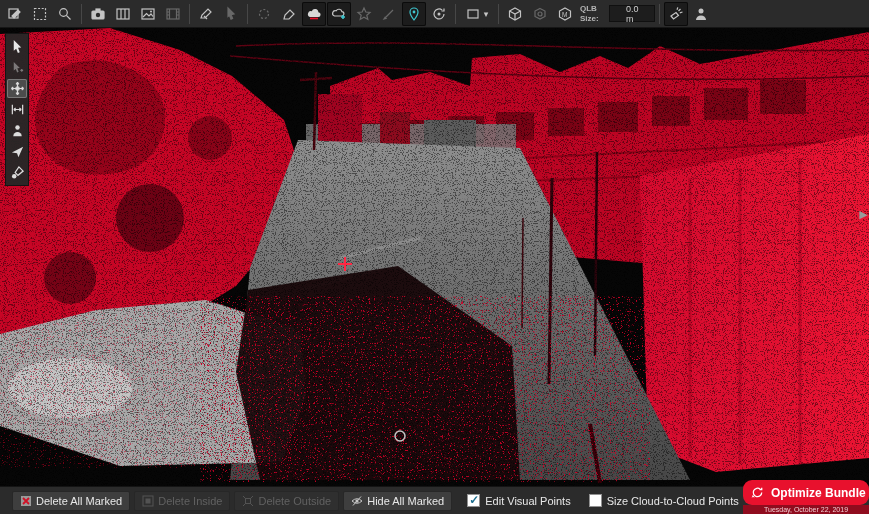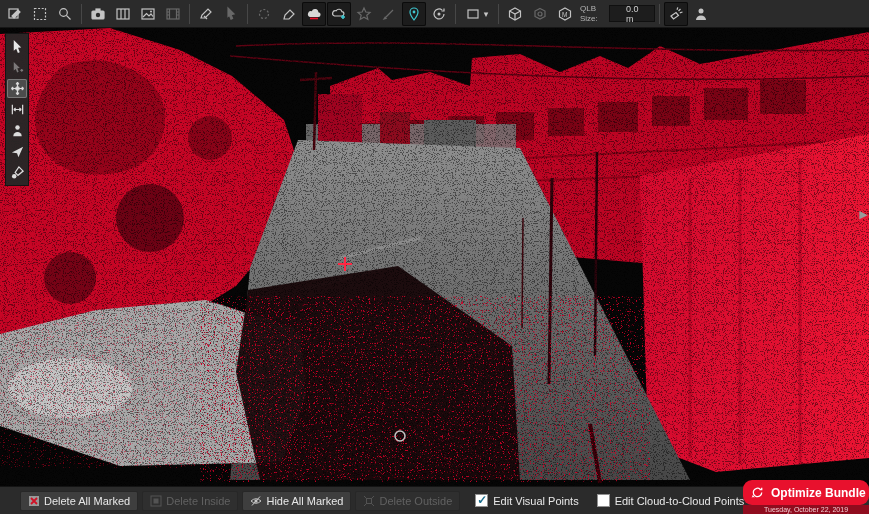--- a/index.html
+++ b/index.html
@@ -9,41 +9,41 @@
 
   
   .topbar { position:absolute; top:0; left:0; right:0; height:28px; background:#2b2b2b;
     border-bottom:1px solid #161616; display:flex; align-items:center; padding:0 3px; gap:1px; z-index:6; }
   .tb-btn { width:24px; height:24px; display:flex; align-items:center; justify-content:center; border-radius:2px; flex:0 0 auto; }
   .tb-btn svg { width:16px; height:16px; stroke:#c4c4c4; fill:none; stroke-width:1.2; }
   .tb-btn.active { background:#1c1c1c; box-shadow:inset 0 0 0 1px #0b0b0b; }
   .tb-btn.dim svg { opacity:.4; }
   .tb-wide { width:34px; color:#c4c4c4; font-size:9px; gap:2px; }
   .sep { width:1px; height:20px; background:#474747; margin:0 3px; flex:0 0 auto; }
-  .qlb { width:26px; font-size:8px; line-height:1.15; color:#b5b5b5; margin:4px 2px; }
+  .qlb { width:26px; font-size:8px; line-height:1.15; color:#b5b5b5; margin:4px 2px;font-weight:bold; }
   .qlb-value { width:46px; height:17px; background:#1d1d1d; border:1px solid #101010; color:#cfcfcf;
     font-size:9px; display:flex; align-items:center; padding:0 16px; }
 
   
   .lefttools { position:absolute; left:5px; top:33px; width:24px; background:rgba(38,38,38,.96);
     border:1px solid #141414; display:flex; flex-direction:column; align-items:center; padding:3px 0; gap:2px; z-index:5; }
   .lt-btn { width:20px; height:19px; display:flex; align-items:center; justify-content:center; border-radius:2px; }
   .lt-btn svg { width:15px; height:15px; stroke:#dcdcdc; fill:none; stroke-width:1.3; }
   .lt-btn.active { background:#4c4c4c; box-shadow:inset 0 0 0 1px #787878; }
   .lt-btn.dim svg { opacity:.55; }
 
   
   .viewport { position:absolute; top:28px; left:0; width:869px; height:458px; background:#000; }
   .viewport svg { display:block; }
   .expander { position:absolute; right:1px; top:208px; z-index:5; color:#9a9a9a; font-size:11px;
     width:9px; text-align:center; cursor:pointer; }
 
   
   .bottombar { position:absolute; bottom:0; left:0; right:0; height:28px; background:#2b2b2b;
-    border-top:1px solid #141414; display:flex; align-items:center; padding:0 20px; gap:4px; z-index:6; }
+    border-top:1px solid #141414; display:flex; align-items:center; padding:0 12px; gap:4px; z-index:6; }
   .bb-btn { height:20px; display:flex; align-items:center; gap:4px; padding:0 7px; background:#3e3e3e;
     border:1px solid #272727; color:#e8e8e8; font-size:11px; border-radius:2px; white-space:nowrap; }
   .bb-btn svg { width:12px; height:12px; }
   .bb-btn.disabled { background:#2f2f2f; color:#616161; }
   .bb-btn.disabled svg { opacity:.4; }
   .bb-spacer { flex:1; }
   .chk { display:flex; align-items:center; gap:5px; color:#e8e8e8; font-size:11px; margin:10px 7px; white-space:nowrap; }
   .box { width:13px; height:13px; background:#fff; border:1px solid #919191; position:relative; flex:0 0 auto; }
   .box.checked::after { content:"✓"; position:absolute; left:1px; top:-2px; font-size:12px; font-weight:bold; color:#1c6e8e; }
   .cancel { display:flex; align-items:center; gap:4px; color:#8f8f8f; font-size:11px; margin:0 6px 0 2px;
@@ -331,43 +331,43 @@
         </svg>
       <span>Delete All Marked</span>
     </div>
     <div class="bb-btn disabled">
       <svg viewBox="0 0 12 12">
           <rect x="1" y="1" width="10" height="10" fill="none" stroke="#8a8a8a"></rect>
           <rect x="3.5" y="3.5" width="5" height="5" fill="#8a8a8a"></rect>
         </svg>
       <span>Delete Inside</span>
     </div>
+    <div class="bb-btn disabled">
+      <svg viewBox="0 0 12 12">
+          <rect x="3.5" y="3.5" width="5" height="5" fill="none" stroke="#8a8a8a"></rect>
+          <path d="M1,1 L3,3 M11,1 L9,3 M1,11 L3,9 M11,11 L9,9" stroke="#8a8a8a" fill="none"></path>
+        </svg>
+      <span>Delete Outside</span>
+    </div>
     <div class="bb-btn">
       <svg viewBox="0 0 12 12">
           <path d="M1,6 Q6,1.5 11,6 Q6,10.5 1,6 Z" fill="none" stroke="#c9c9c9"></path>
           <circle cx="6" cy="6" r="1.6" fill="#c9c9c9"></circle>
           <path d="M2,10.5 L10,1.5" stroke="#c9c9c9" fill="none"></path>
         </svg>
       <span>Hide All Marked</span>
-    </div>
-    <div class="bb-btn disabled">
-      <svg viewBox="0 0 12 12">
-          <rect x="3.5" y="3.5" width="5" height="5" fill="none" stroke="#8a8a8a"></rect>
-          <path d="M1,1 L3,3 M11,1 L9,3 M1,11 L3,9 M11,11 L9,9" stroke="#8a8a8a" fill="none"></path>
-        </svg>
-      <span>Delete Outside</span>
     </div>
     <div class="bb-spacer"></div>
     <label class="chk">
       <span class="box checked"></span>
       <span>Edit Visual Points</span>
     </label>
     <label class="chk">
       <span class="box"></span>
-      <span>Edit Cloud-to-Cloud Points</span>
+      <span>Size Cloud-to-Cloud Points</span>
     </label>
     <div class="cancel">
       <span>×</span>
       <span>Cancel</span>
     </div>
   </div>
 
   <div class="optpanel">
     <div class="optbtn">
       <svg viewBox="0 0 16 16">

